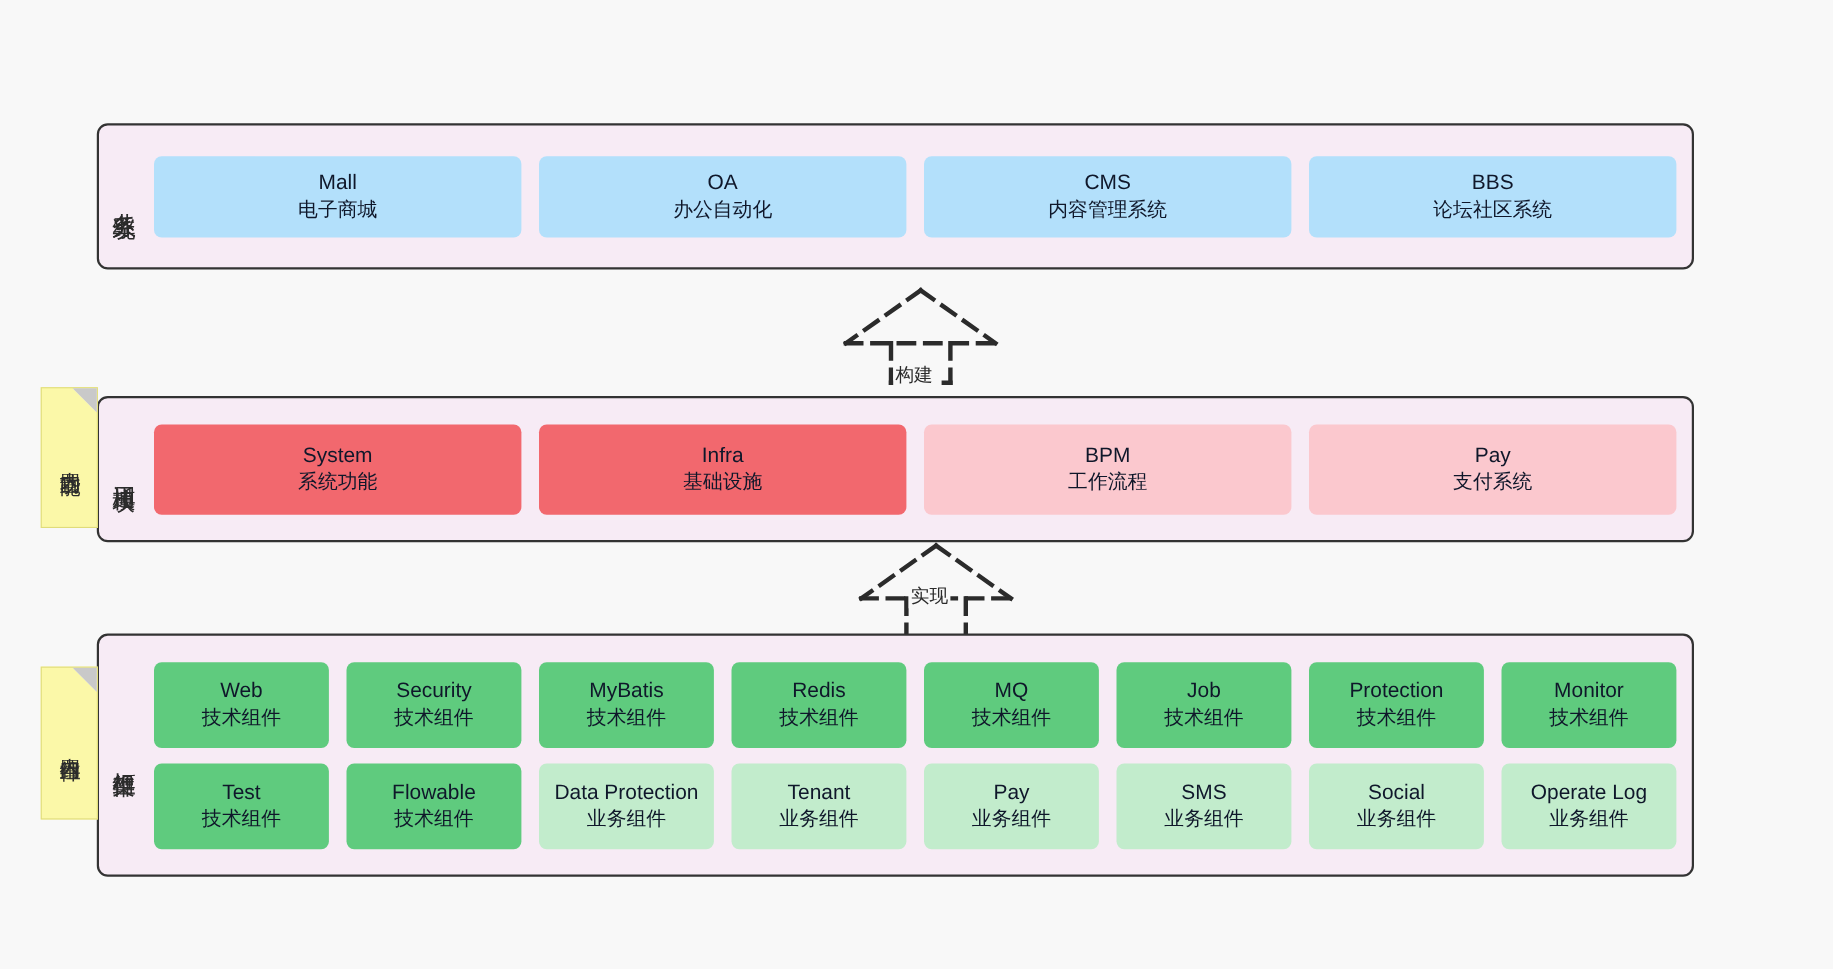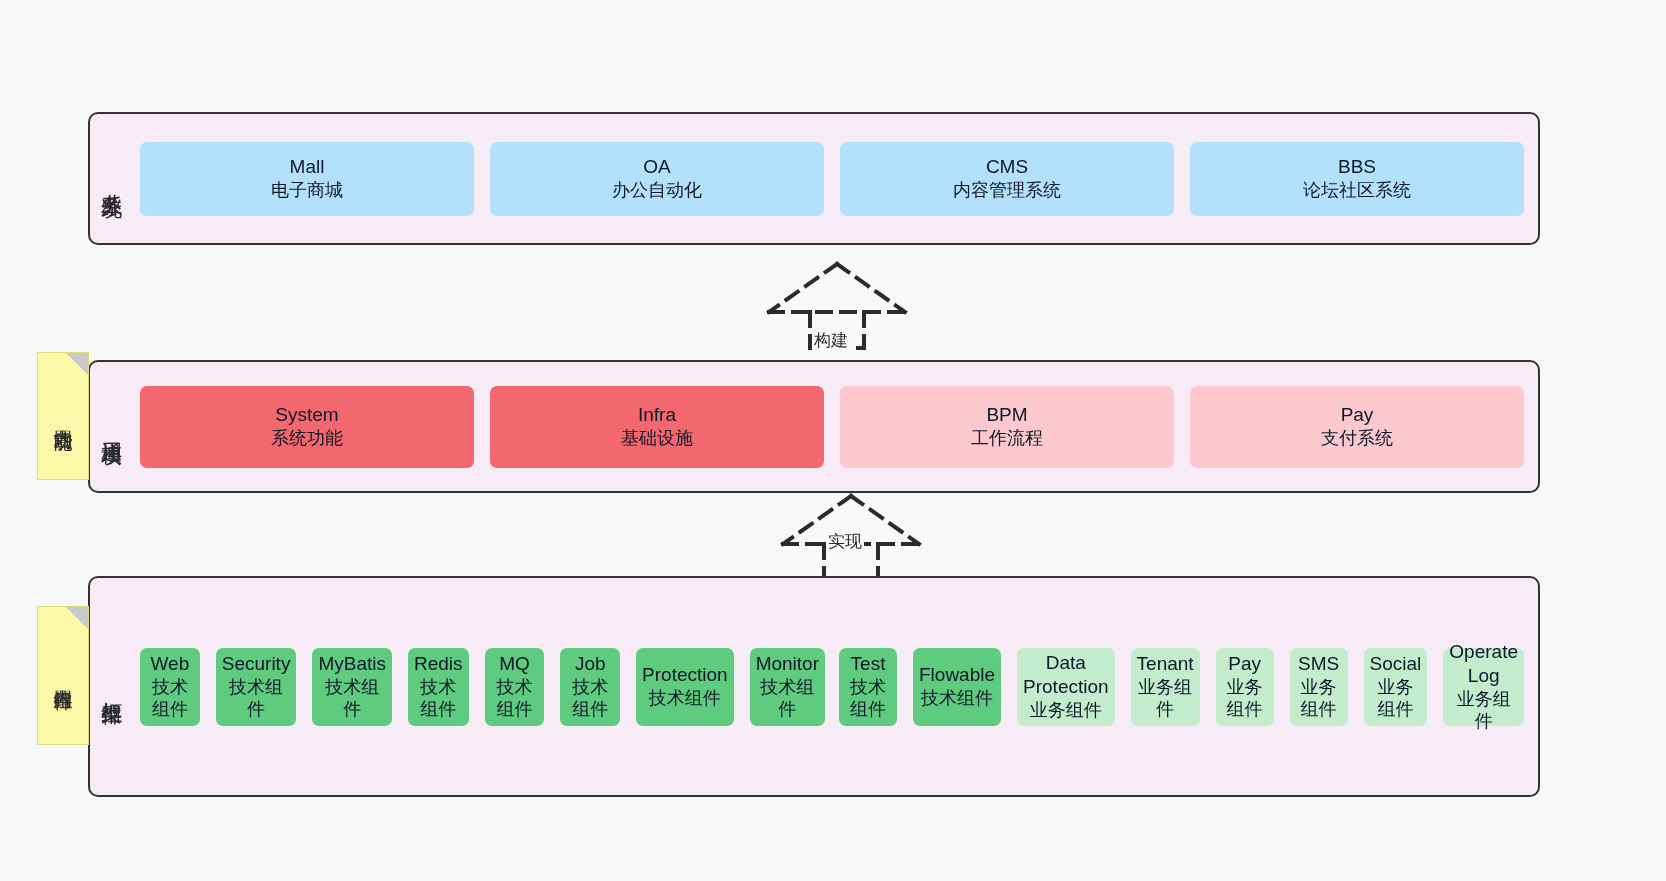--- a/index.html
+++ b/index.html
@@ -41,21 +41,21 @@
   }
 
   .layer-body {
     flex: 1 1 auto;
     display: flex;
     align-items: center;
     padding: 0 14px 0 6px;
     gap: 16px;
   }
   .layer-body.two-row {
-    flex-direction: row;
+    flex-direction: column;
     justify-content: center;
     gap: 14px;
     padding: 14px 14px 14px 6px;
   }
   .row {
     display: flex;
     gap: 16px;
     width: 100%;
   }
 

